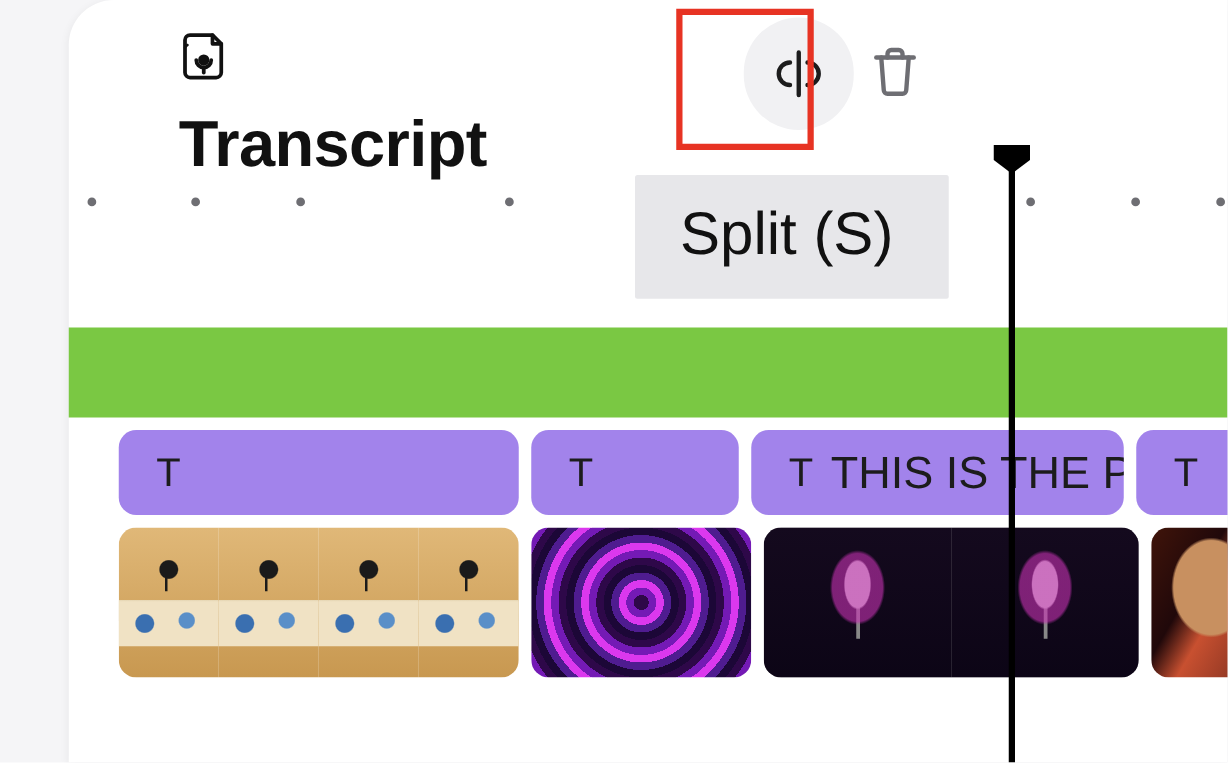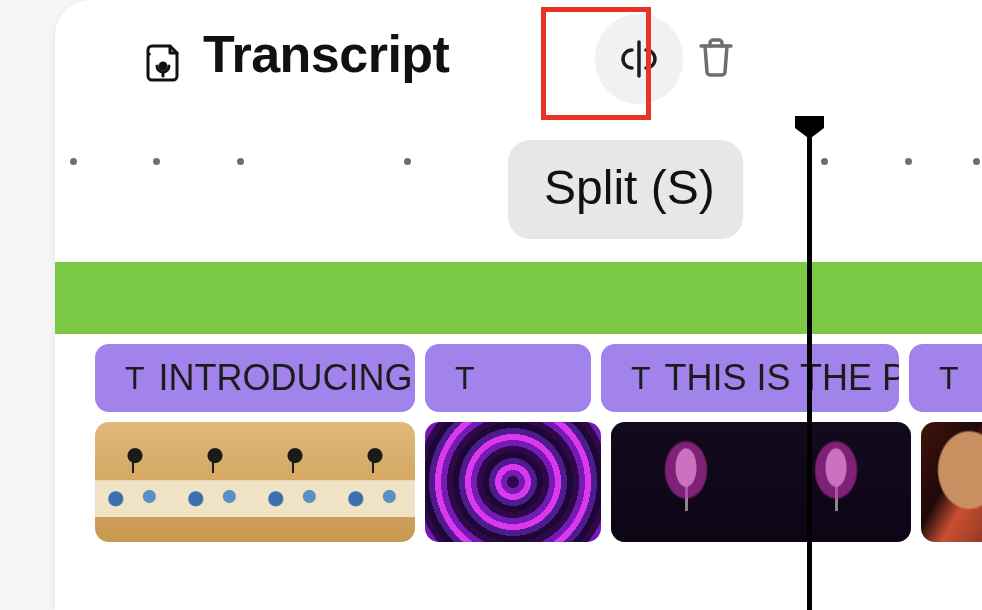--- a/index.html
+++ b/index.html
@@ -19,22 +19,23 @@
   height: 610px;
   background: #ffffff;
   border-top-left-radius: 36px;
   box-shadow: 0 2px 8px rgba(0,0,0,0.06);
 }
 .header {
   position: absolute;
   top: 24px;
   left: 88px;
   display: flex;
-  align-items: flex-end;
+  align-items: flex-start;
   gap: 20px;
+  flex-direction: column;
 }
 .transcript-icon svg { width: 40px; height: 42px; display:block; }
 .transcript-title {
   font-size: 52px;
   font-weight: 700;
   color: #111;
   letter-spacing: -0.5px;
 }
 .toolbar {
   position: absolute;
@@ -86,22 +87,22 @@
   top: -14px;
   font-size: 48px;
   font-weight: 400;
   color: #6e6e73;
 }
 .tooltip {
   position: absolute;
   top: 140px;
   left: 453px;
   background: #e7e7ea;
-  border-radius: 22px;
-  padding: 20px 28px 24px 36px;
+  border-radius: 2px;
+  padding: 20px 44px 24px 36px;
   font-size: 48px;
   font-weight: 500;
   color: #111;
 }
 .audio-track {
   position: absolute;
   top: 262px;
   left: 0;
   right: 0;
   height: 72px;
@@ -263,21 +264,20 @@
     <div class="dot" style="left:918px"></div>
   </div>
 
   <div class="tooltip">Split (S)</div>
 
   <div class="audio-track"></div>
 
   <div class="text-clip-row">
     <div class="text-clip" style="left:40px;width:320px">
       <span class="t-icon">T</span>
-      <span>INTRODUCING</span>
     </div>
     <div class="text-clip" style="left:370px;width:166px">
       <span class="t-icon">T</span>
     </div>
     <div class="text-clip" style="left:546px;width:298px">
       <span class="t-icon">T</span>
       <span>THIS IS THE P</span>
     </div>
     <div class="text-clip" style="left:854px;width:80px;border-top-right-radius:0;border-bottom-right-radius:0">
       <span class="t-icon">T</span>

